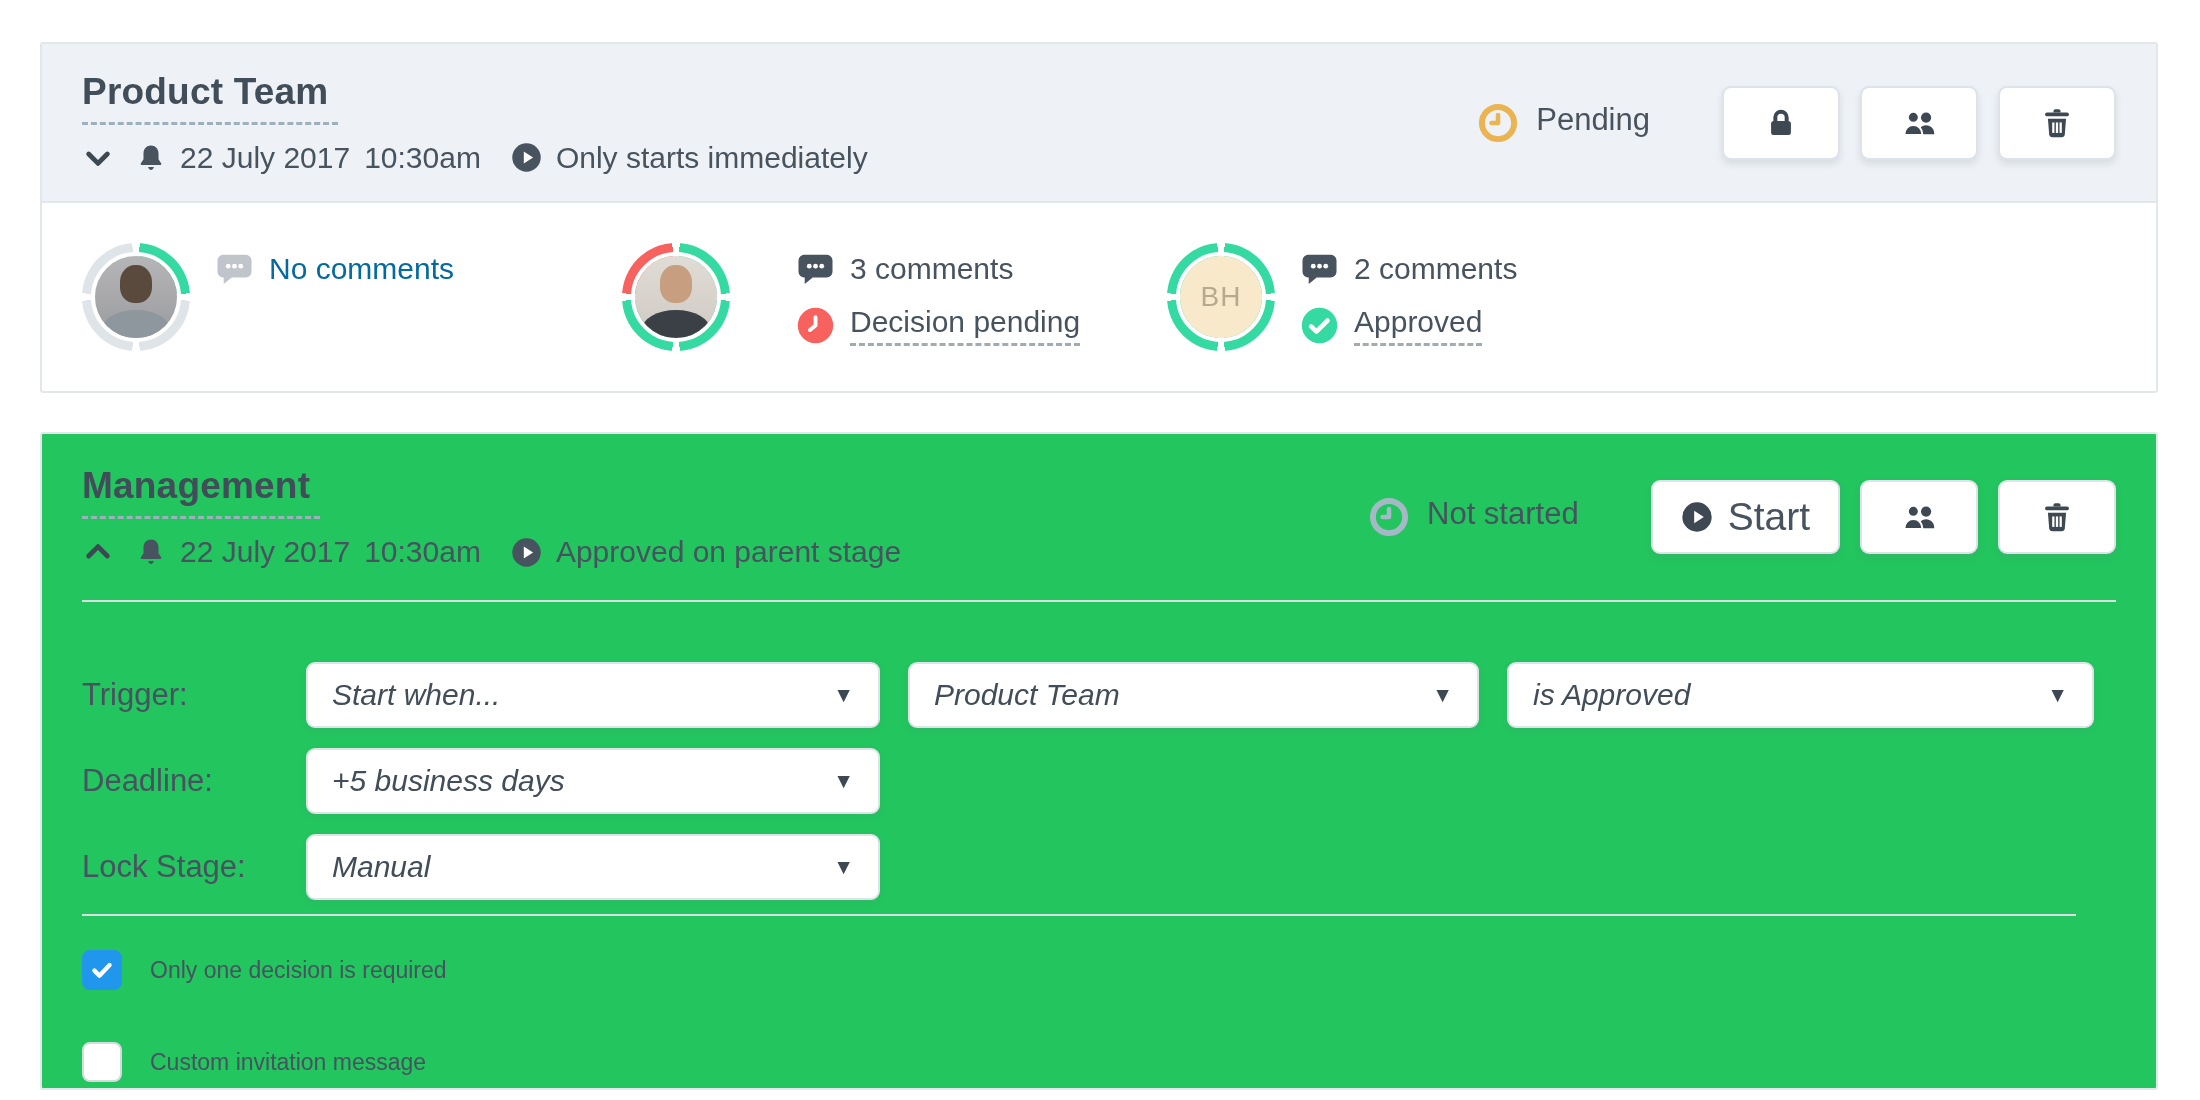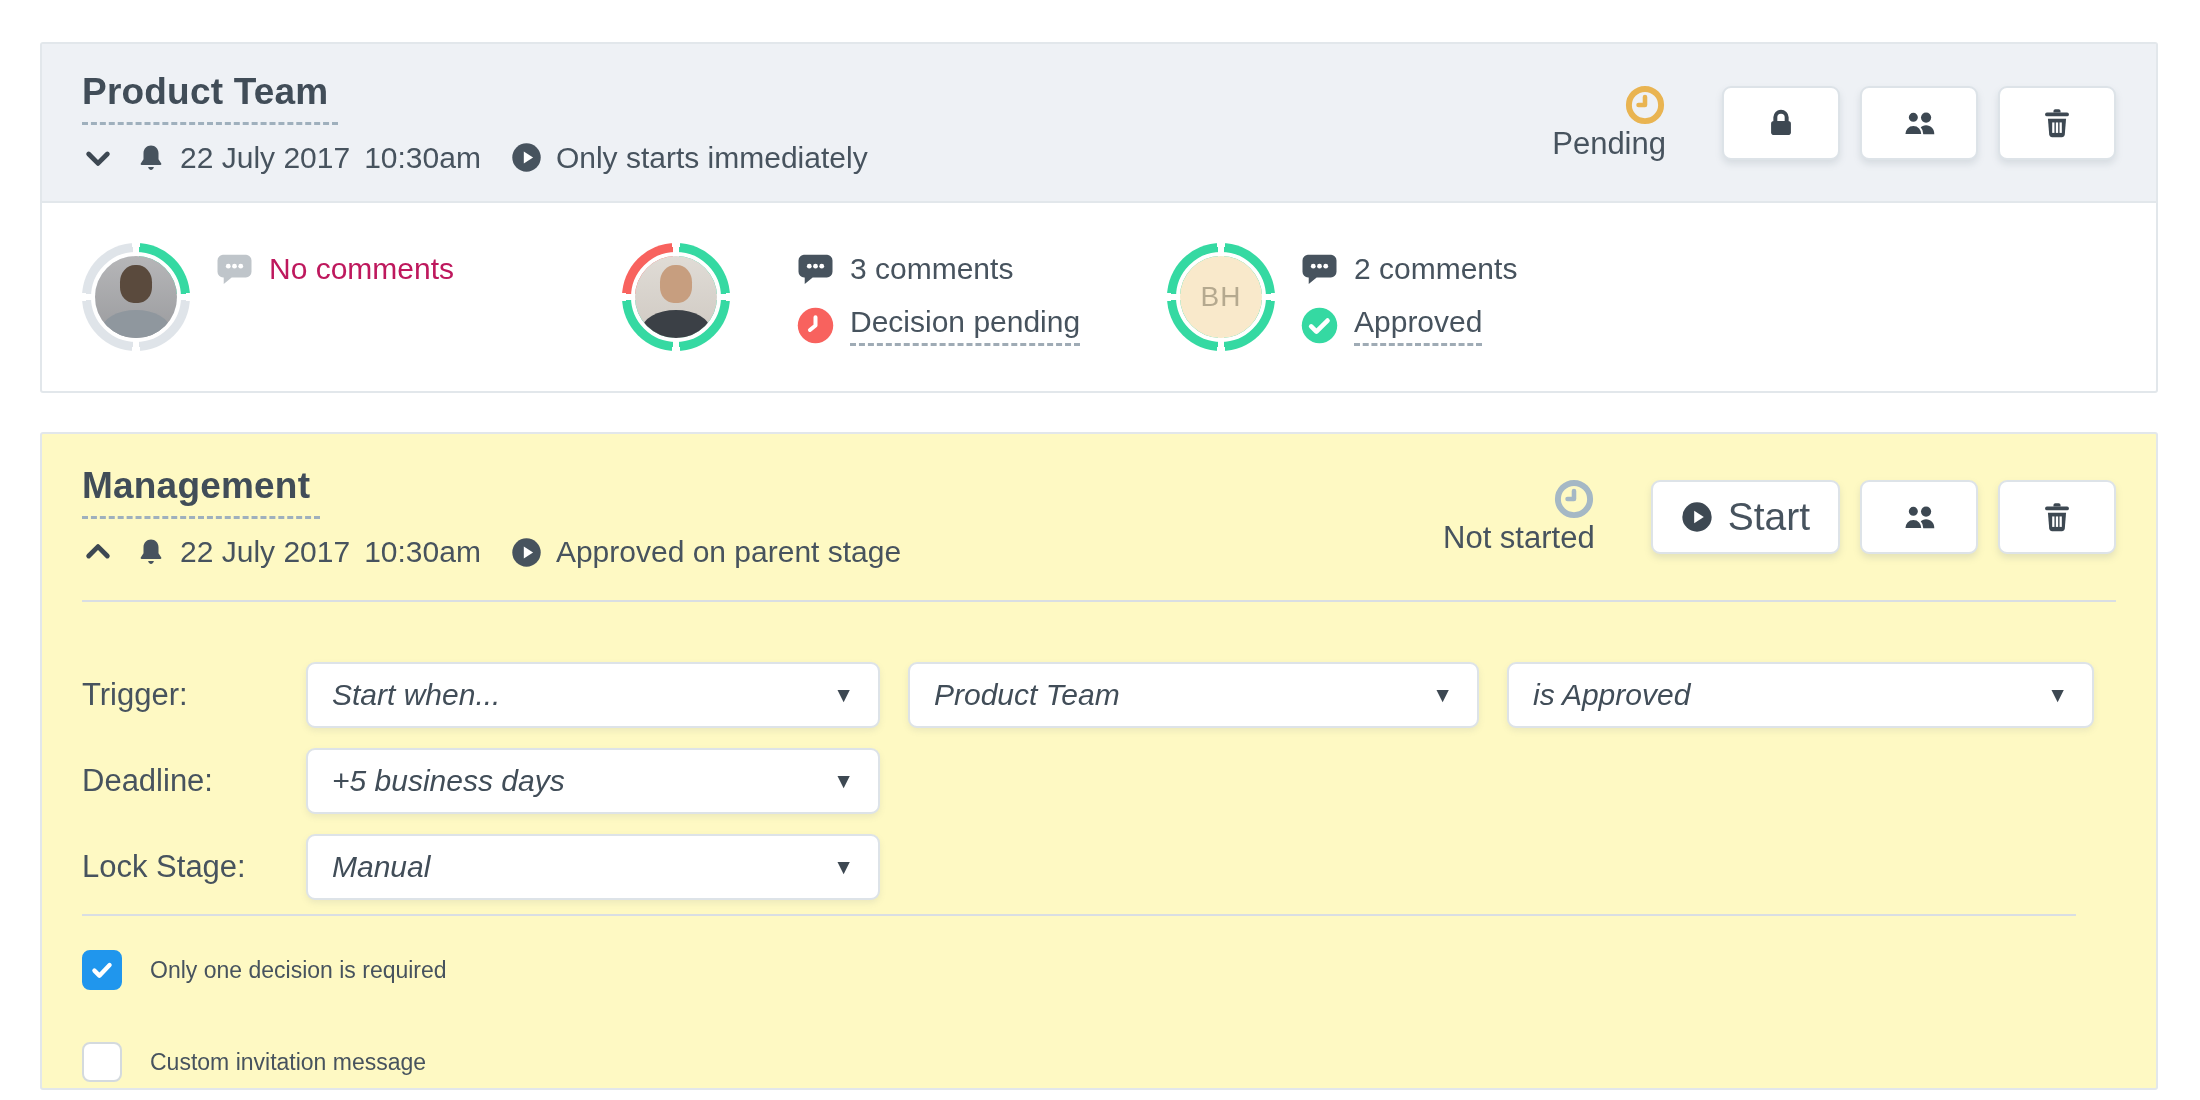--- a/index.html
+++ b/index.html
@@ -6,39 +6,39 @@
   .page{
     position:relative; width:2200px; height:1100px; background:#ffffff;
     font-family:"Liberation Sans","DejaVu Sans",sans-serif; color:#47535e;
     overflow:hidden;
   }
   .card{
     position:absolute; left:40px; width:2118px; box-sizing:border-box;
     border:2px solid #e2e7eb; border-radius:3px;
   }
   .card1{ top:42px; height:351px; background:#ffffff; }
-  .card2{ top:432px; height:658px; background:#fef9c3; }
+  .card2{ top:432px; height:658px; background:#22c55e; }
 
   .card-head{
     display:flex; justify-content:space-between; align-items:center;
     padding:0 40px; box-sizing:border-box;
   }
   .card1 .card-head{ height:159px; background:#eef1f5; border-bottom:2px solid #e2e7eb; }
   .card2 .card-head{ height:166px; }
 
   .stage-title{
     margin:0; width:fit-content; font-size:37px; font-weight:700; color:#414d58;
     letter-spacing:.2px; padding:0 10px 9px 0;
     border-bottom:3px dashed #9fb0bd;
   }
   .meta-row{ display:flex; align-items:center; margin-top:16px; font-size:30px; color:#47535e; }
   .meta-row .sp-s{ margin-left:14px; } .meta-row .sp-m{ margin-left:22px; } .meta-row .sp-l{ margin-left:30px; }
 
   .head-right{ display:flex; align-items:center; }
-  .status{ display:flex; align-items:flex-end; margin-right:36px;flex-direction:column; }
+  .status{ display:flex; align-items:flex-start; margin-right:52px; }
   .status-label{ font-size:31px; margin-left:17px; }
   .ico-orange{ color:#e9b451; } .ico-gray{ color:#a5b8c5; }
   .ico-red{ color:#f8625e; } .ico-green{ color:#35d9a2; }
 
   .btn{
     display:flex; align-items:center; justify-content:center;
     height:74px; min-width:118px; box-sizing:border-box; margin-left:20px;
     background:#ffffff; border:2px solid #dde3e8; border-radius:9px;
     box-shadow:0 4px 7px rgba(110,125,140,.18); cursor:pointer; color:#3d4852;
   }
@@ -63,21 +63,21 @@
   .photo.p2{ background:linear-gradient(180deg,#e0dcd6,#cfc9c2); }
   .photo::before{ content:""; position:absolute; left:30%; top:11%; width:40%; height:46%; border-radius:46% 46% 42% 42%; }
   .photo::after{ content:""; position:absolute; left:8%; bottom:-14%; width:84%; height:48%; border-radius:50% 50% 0 0; }
   .p1::before{ background:#5a4a3d; } .p1::after{ background:#8f979e; }
   .p2::before{ background:#c79e7f; } .p2::after{ background:#3b4046; }
 
   .rev-lines{ display:flex; flex-direction:column; margin-left:26px; padding-top:6px; }
   .line{ display:flex; align-items:center; font-size:30px; height:40px; }
   .line + .line{ margin-top:16px;text-align:right; }
   .line .txt{ margin-left:16px; }
-  .muted{ color:#be185d; }
+  .muted{ color:#0369a1; }
   .link-dashed{ border-bottom:3px dashed #9fabb5; padding-bottom:4px; cursor:pointer; }
 
   
   .divider{ margin:0 40px; border-top:2px solid #d9dee3; }
   .form{ padding:0 40px; }
   .form-row{ display:flex; align-items:center; }
   .form-label{ width:224px; flex:none; font-size:31px; }
   .select{
     display:flex; align-items:center; justify-content:space-between; box-sizing:border-box;
     height:66px; background:#fff; border:2px solid #dde3e8; border-radius:9px;

